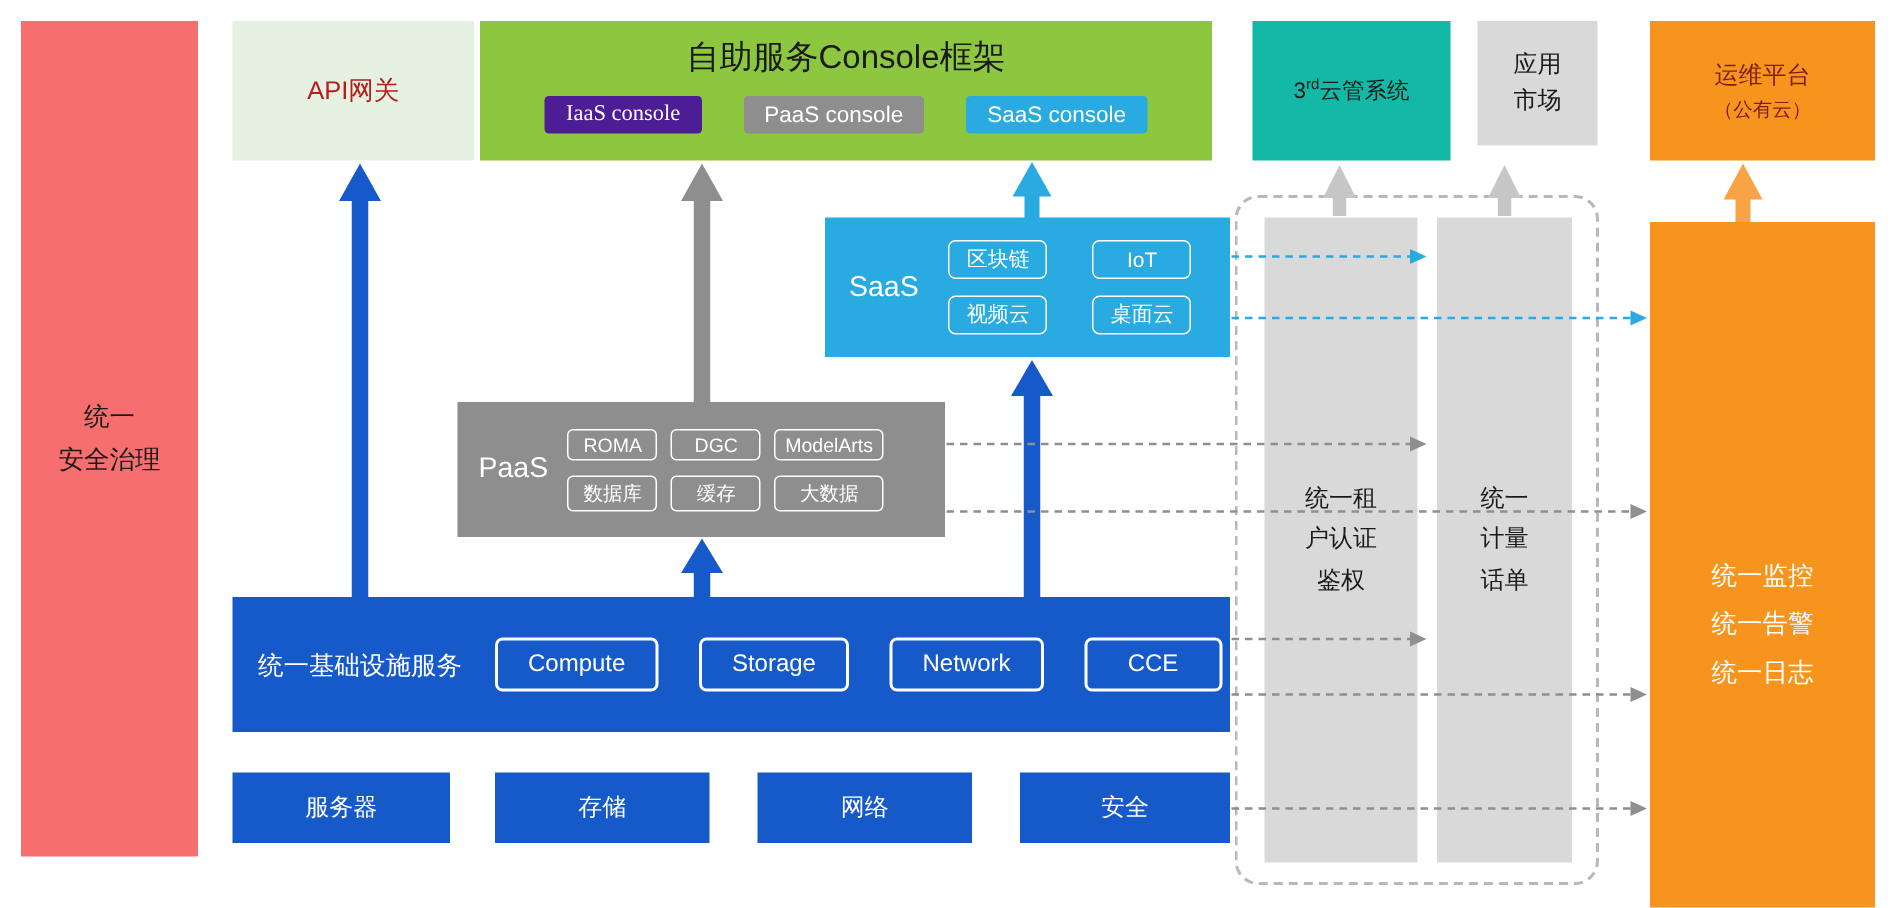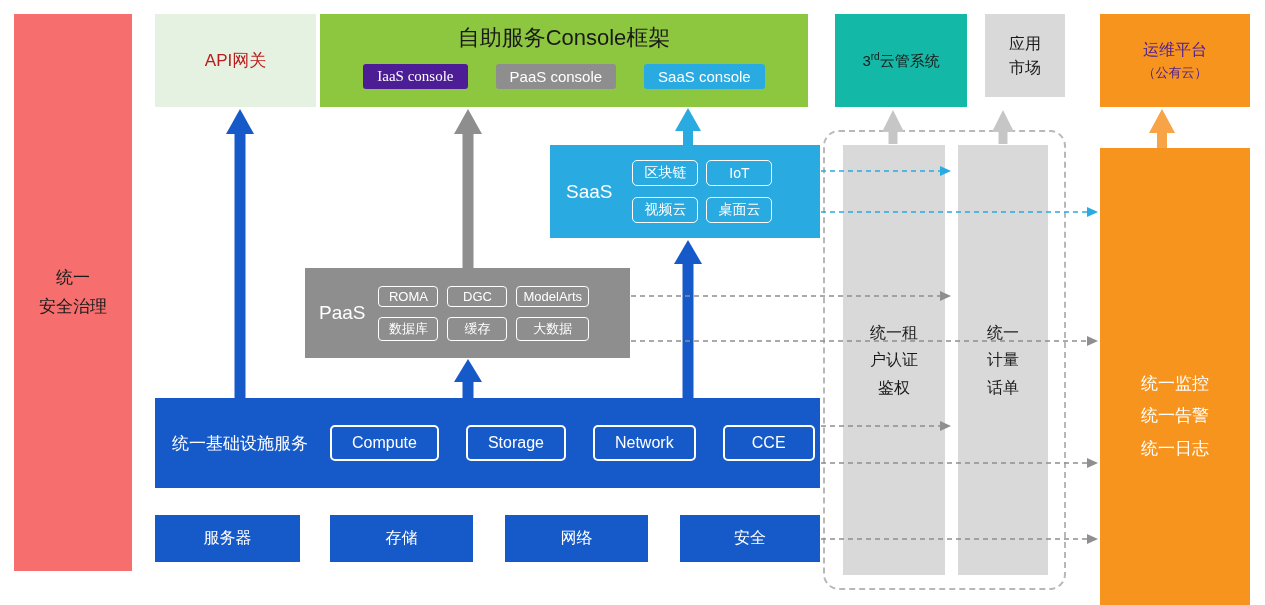--- a/index.html
+++ b/index.html
@@ -17,28 +17,28 @@
   .console-frame { left:320px; top:14px; width:488px; height:93px; background:#8dc63f; display:flex; flex-direction:column; align-items:center; }
   .console-title { margin-top:9px; font-size:22px; color:#1a1a1a; }
   .console-row { display:flex; gap:28px; margin-top:11px; }
   .console-chip { border-radius:3px; color:#fff; font-size:15px; padding:4px 14px; }
   .chip-iaas { background:#4c1d95;font-family:Liberation Serif, serif; }
   .chip-paas { background:#8e8e8e; }
   .chip-saas { background:#29abe2; }
   .third-box { left:835px; top:14px; width:132px; height:93px; background:#14b8a6; color:#1a1a1a; font-size:15px;text-align:right; }
   .third-box sup { font-size:10px; }
   .market-box { left:985px; top:14px; width:80px; height:83px; background:#d9d9d9; color:#1a1a1a; font-size:16px; line-height:1.5; }
-  .ops-box { left:1100px; top:14px; width:150px; height:93px; background:#f7941e; color:#4c1d95; flex-direction:column; }
+  .ops-box { left:1100px; top:14px; width:150px; height:93px; background:#f7941e; color:#7f1d1d; flex-direction:column; }
   .ops-line1 { font-size:16px; }
   .ops-line2 { font-size:13px; margin-top:3px; }
 
   
   .saas-box { left:550px; top:145px; width:270px; height:93px; background:#29abe2; display:flex; align-items:center; }
   .saas-label { color:#fff; font-size:19px; margin:0 20px 0 16px; }
-  .saas-grid { display:grid; grid-template-columns:auto auto; gap:11px 8px; }
+  .saas-grid { display:grid; grid-template-columns:auto auto; gap:11px 30px; }
   .chip { border:1.8px solid #fff; border-radius:5px; color:#fff; display:flex; align-items:center; justify-content:center; }
   .saas-grid .chip { font-size:14px; padding:3px 8px; min-width:66px; }
 
   
   .paas-box { left:305px; top:268px; width:325px; height:90px; background:#8e8e8e; display:flex; align-items:center; }
   .paas-label { color:#fff; font-size:19px; margin:0 13px 0 14px; }
   .paas-grid { display:grid; grid-template-columns:auto auto auto; gap:10px 9px; }
   .paas-grid .chip { font-size:13px; padding:2px 6px; min-width:60px; border-width:1.5px; border-radius:4px; }
 
   

